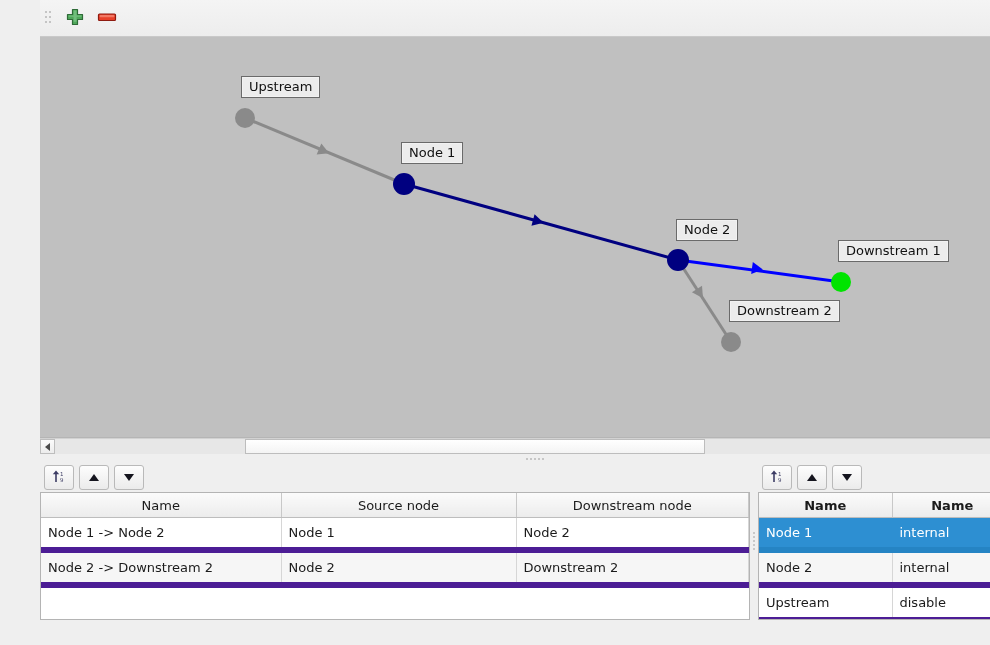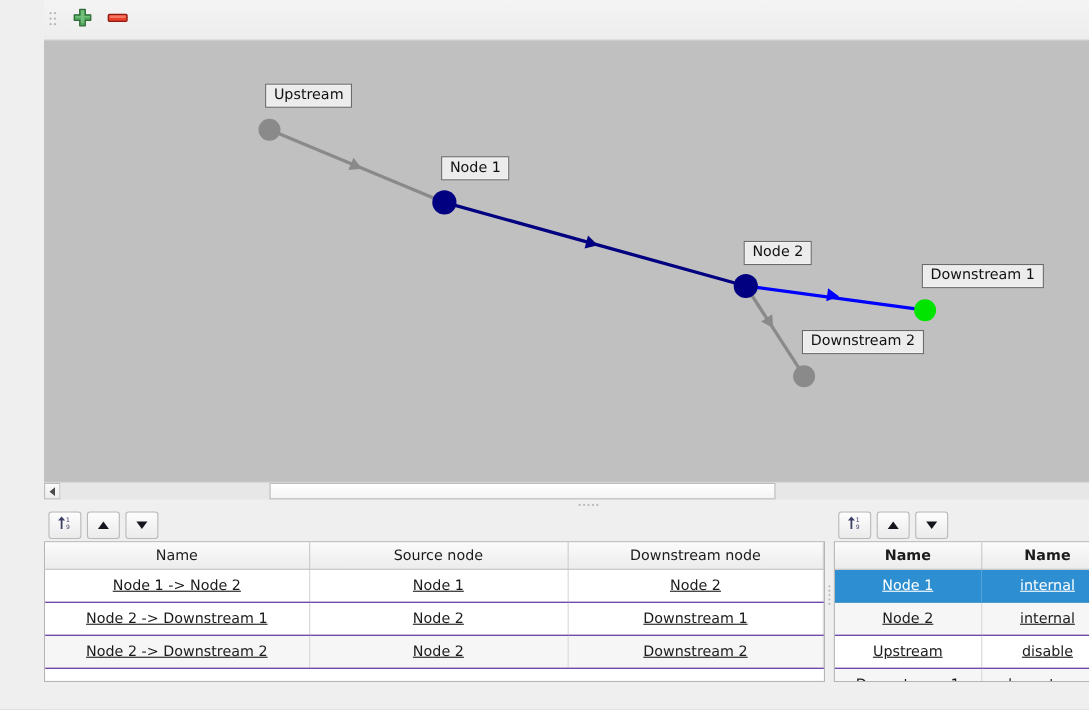--- a/index.html
+++ b/index.html
@@ -236,29 +236,28 @@
     height: 24px;
     padding: 0 6px;
     color: #1b1b1b;
     white-space: nowrap;
     overflow: hidden;
     text-overflow: ellipsis;
   }
   table.grid.bold-head th { font-weight: bold; }
   table.grid td {
     border-right: 1px solid #d6d6d6;
-    border-bottom: 1px solid #4c1d95;
+    border-bottom: 6px solid #4c1d95;
     height: 29px;
     padding: 0 7px;
-    text-align: center;
+    text-align: left;
     white-space: nowrap;
     overflow: hidden;
     text-overflow: ellipsis;
     color: #1b1b1b;
-    text-decoration: underline;
   }
   table.grid tr.odd td { background: #ffffff; }
   table.grid tr.even td { background: #f6f6f6; }
   table.grid tr.selected td {
     background: #2d8fd2;
     color: #ffffff;
     border-right-color: #2d8fd2;
     border-bottom-color: #2584c4;
   }
 
@@ -427,25 +426,20 @@
               <th>Source node</th>
               <th>Downstream node</th>
             </tr>
           </thead>
           <tbody>
             <tr class="odd">
               <td>Node 1 -&gt; Node 2</td>
               <td>Node 1</td>
               <td>Node 2</td>
             </tr>
-            <tr class="odd">
-              <td>Node 2 -&gt; Downstream 1</td>
-              <td>Node 2</td>
-              <td>Downstream 1</td>
-            </tr>
             <tr class="even">
               <td>Node 2 -&gt; Downstream 2</td>
               <td>Node 2</td>
               <td>Downstream 2</td>
             </tr>
 
           </tbody>
         </table>
       </div>
     </div>

